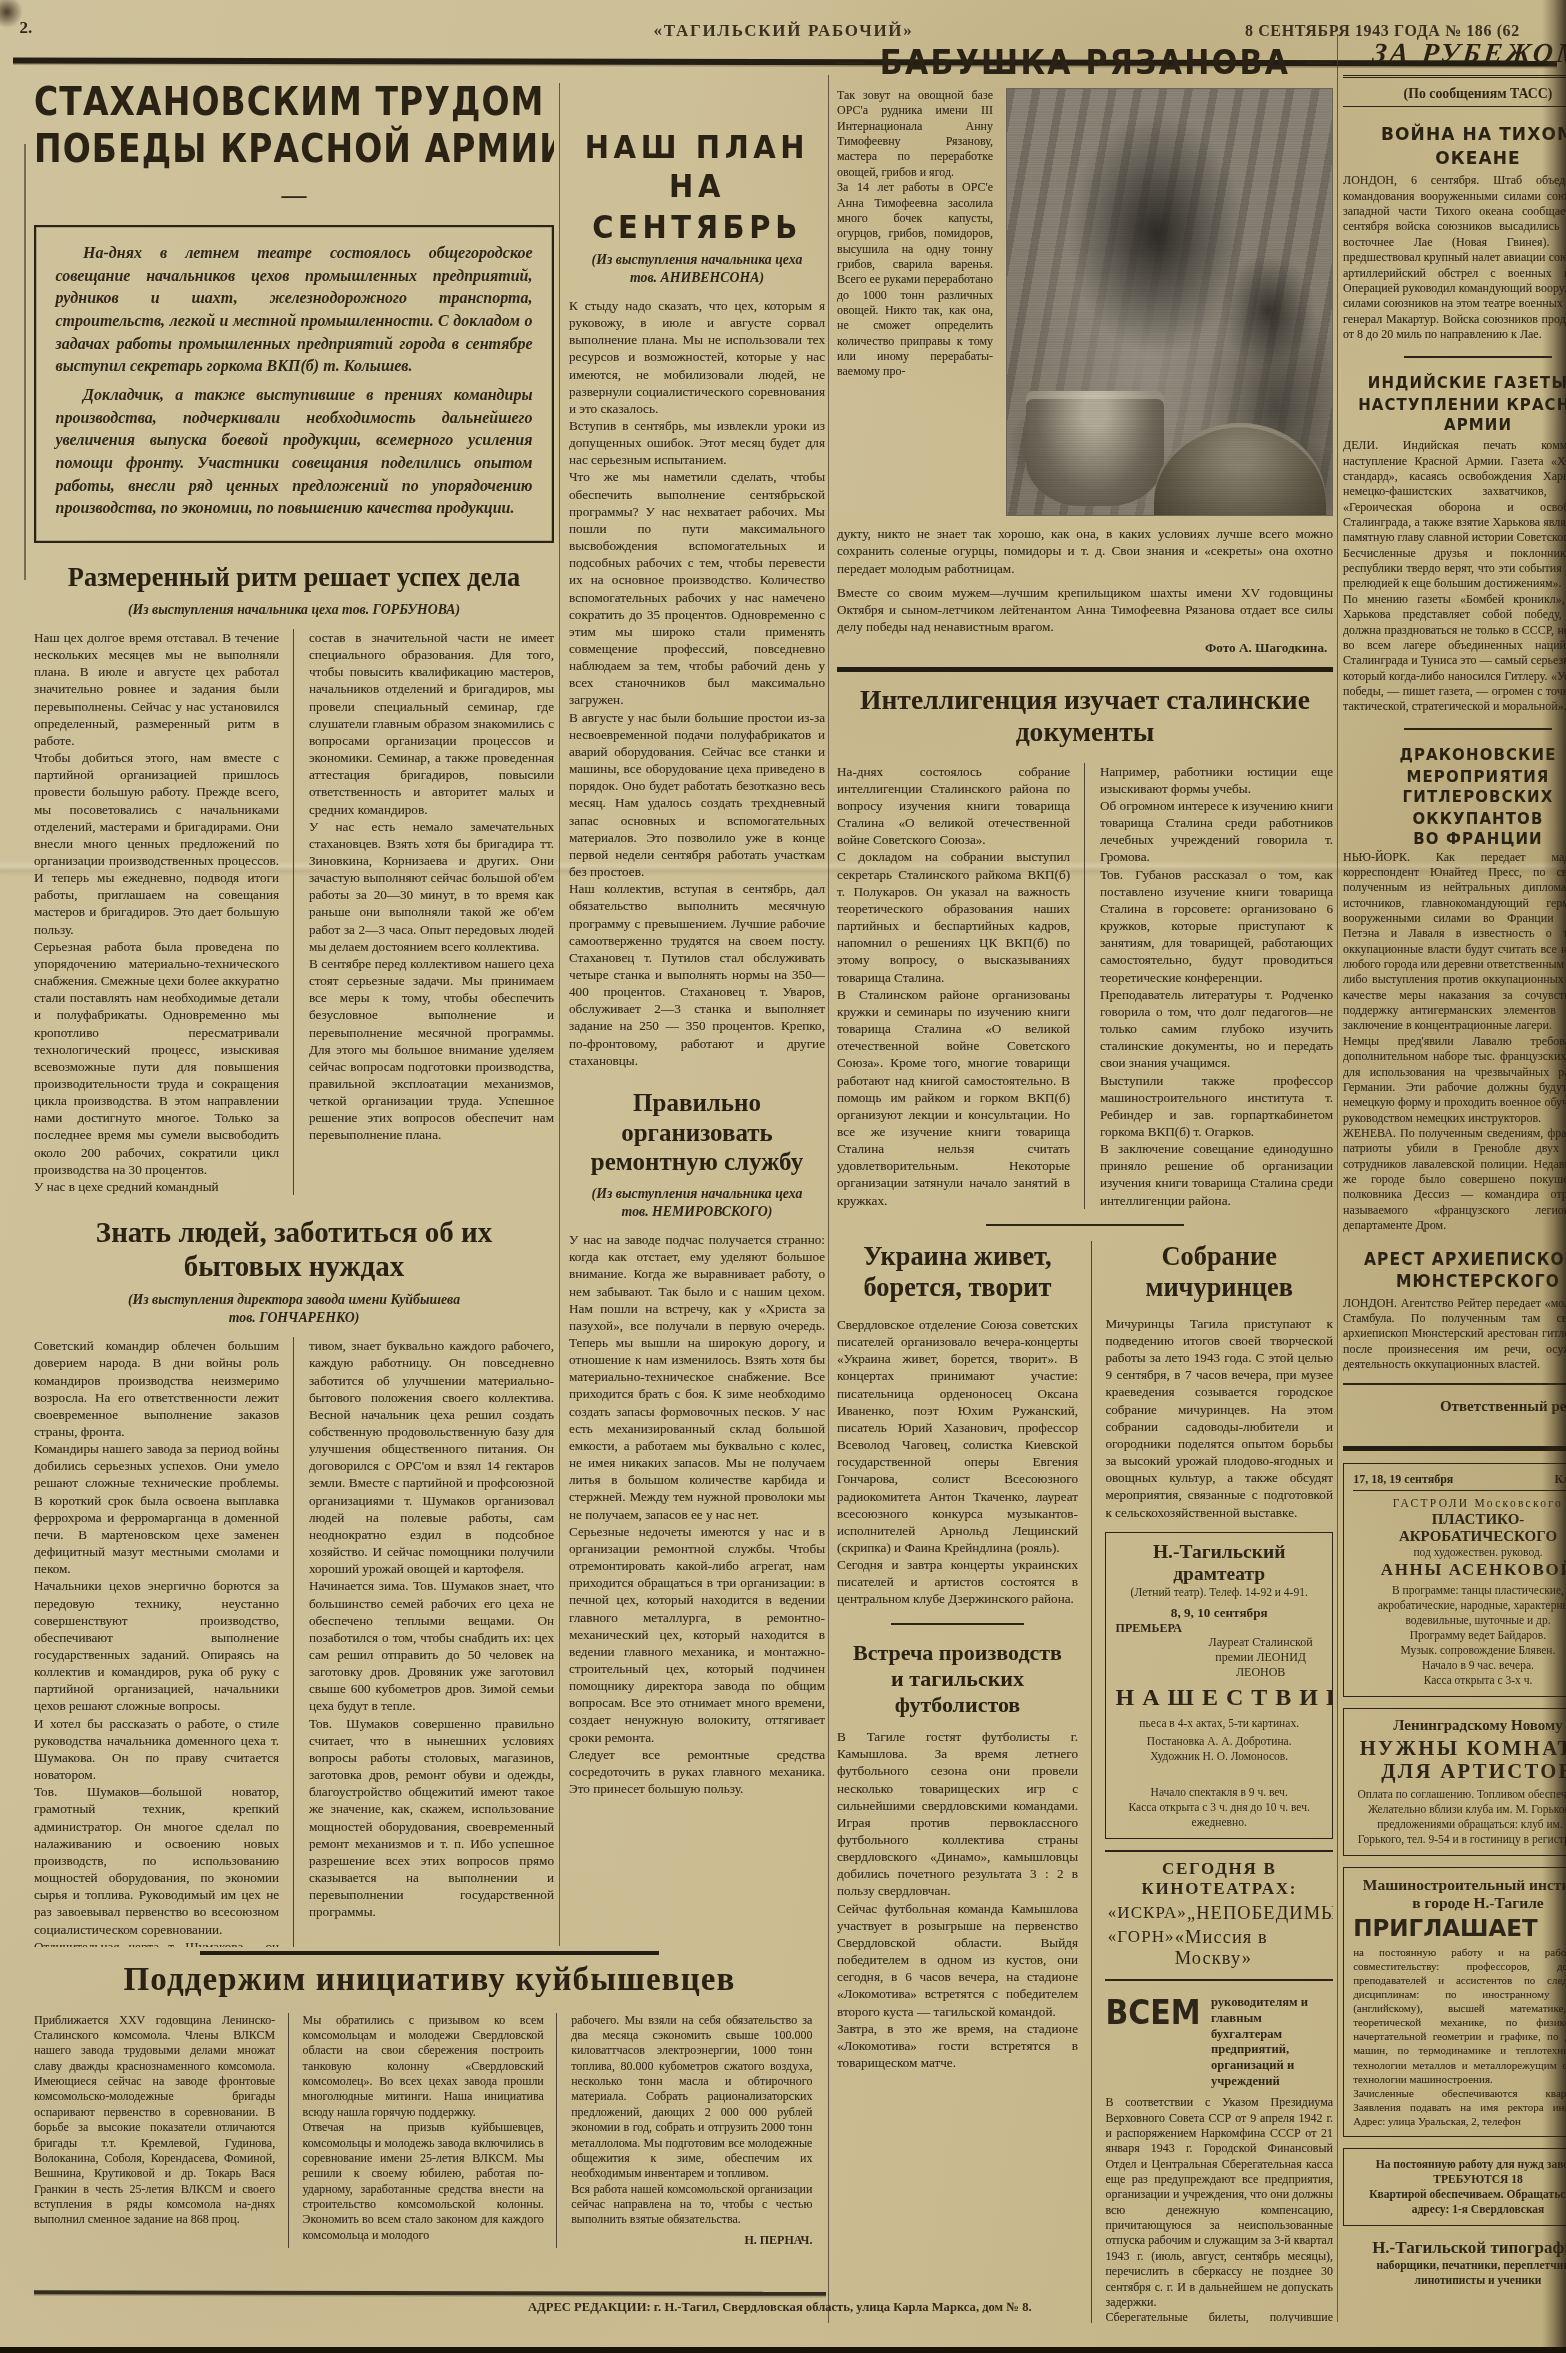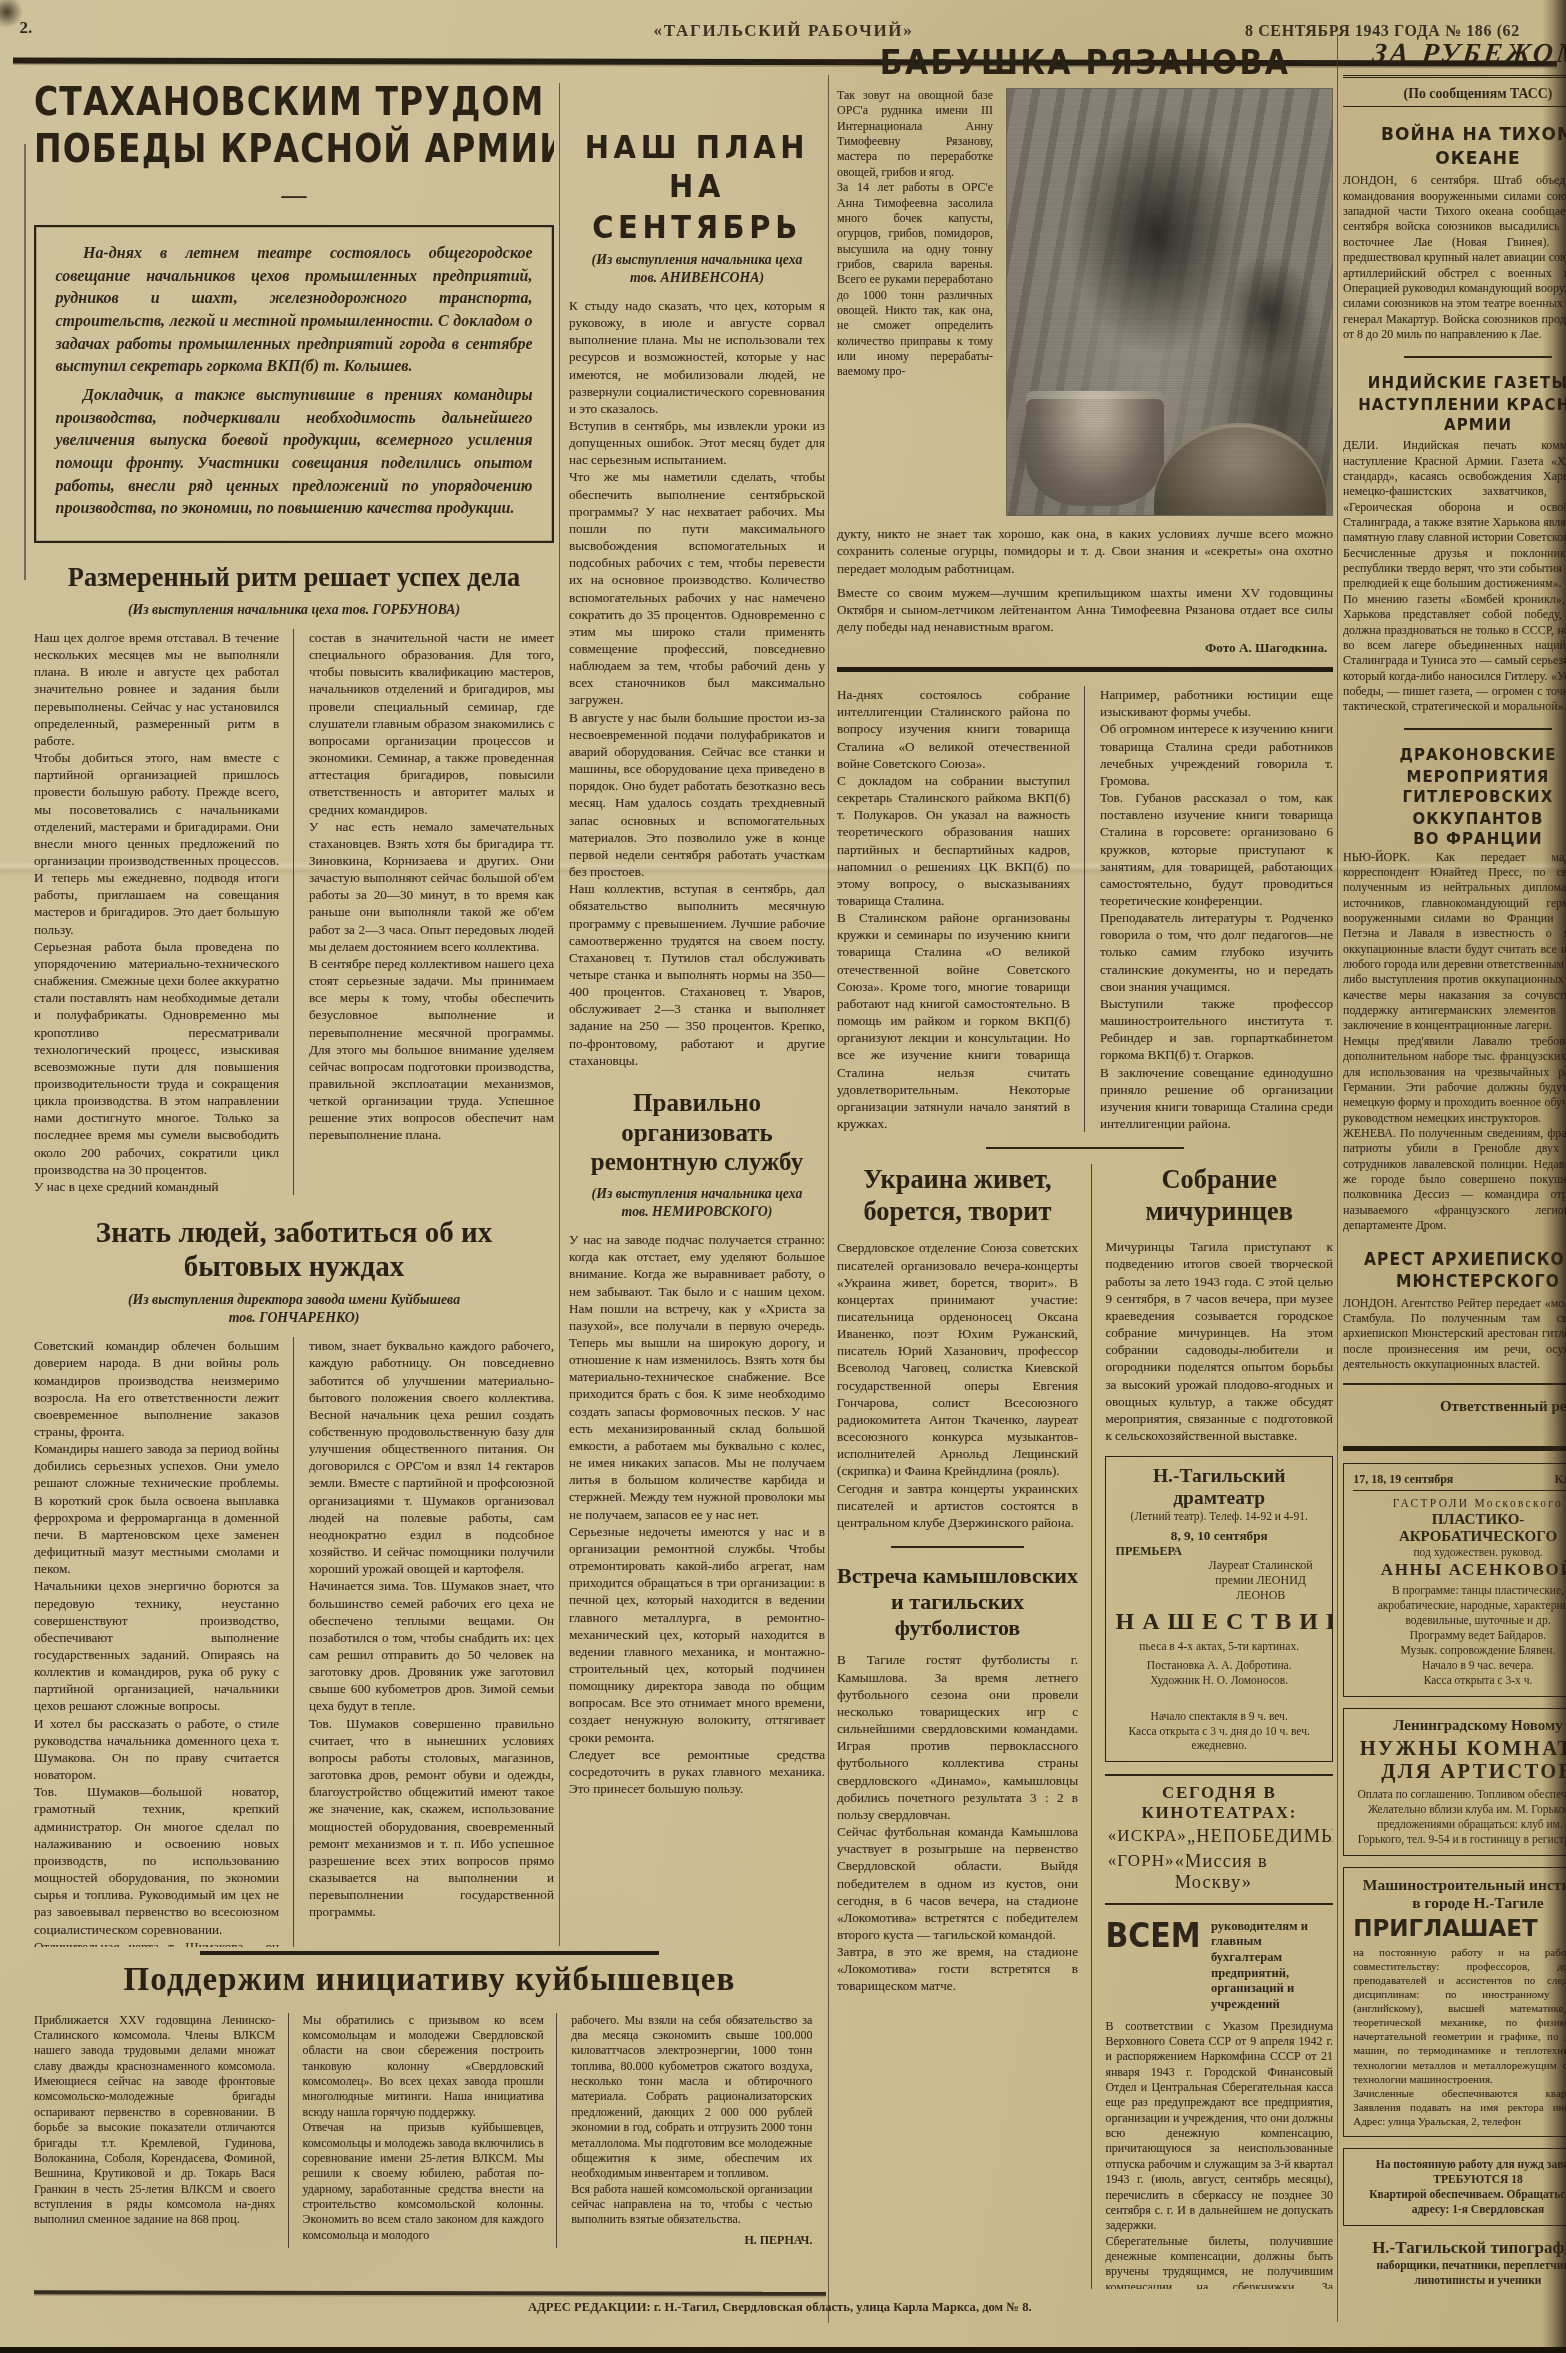--- a/index.html
+++ b/index.html
@@ -218,20 +218,22 @@
         </figure>
       </div>
       <div class="bt" style="margin-top:9.2px;">дукту, никто не знает так хорошо, как она, в каких условиях лучше всего можно сохранить соленые огурцы, помидоры и т. д. Свои знания и «секреты» она охотно передает молодым работницам.</div>
       <div class="bt" style="margin-top:6.9px;">Вместе со своим мужем—лучшим крепильщиком шахты имени XV годовщины Октября и сыном-летчиком лейтенантом Анна Тимофеевна Рязанова отдает все силы делу победы над ненавистным врагом.</div>
       <div class="credit">Фото А. Шагодкина.</div>
     </article>
 
     <div class="hr-thick"></div>
 
     <article>
+      <h2 class="art-title-2l" style="font-size:27.6px;margin-top:3.4px;">Интеллигенция изучает сталинские
+документы</h2>
       <div class="twocol" style="margin-top:13.8px;">
         <div class="col bt">На-днях состоялось собрание интеллигенции Сталинского района по вопросу изучения книги товарища Сталина «О великой отечественной войне Советского Союза».
 С докладом на собрании выступил секретарь Сталинского райкома ВКП(б) т. Полукаров. Он указал на важность теоретического образования наших партийных и беспартийных кадров, напомнил о решениях ЦК ВКП(б) по этому вопросу, о высказываниях товарища Сталина.
 В Сталинском районе организованы кружки и семинары по изучению книги товарища Сталина «О великой отечественной войне Советского Союза». Кроме того, многие товарищи работают над книгой самостоятельно. В помощь им райком и горком ВКП(б) организуют лекции и консультации. Но все же изучение книги товарища Сталина нельзя считать удовлетворительным. Некоторые организации затянули начало занятий в кружках.</div>
         <div class="col bt">Например, работники юстиции еще изыскивают формы учебы.
 Об огромном интересе к изучению книги товарища Сталина среди работников лечебных учреждений говорила т. Громова.
 Тов. Губанов рассказал о том, как поставлено изучение книги товарища Сталина в горсовете: организовано 6 кружков, которые приступают к занятиям, для товарищей, работающих самостоятельно, будут проводиться теоретические конференции.
 Преподаватель литературы т. Родченко говорила о том, что долг педагогов—не только самим глубоко изучить сталинские документы, но и передать свои знания учащимся.
 Выступили также профессор машиностроительного института т. Ребиндер и зав. горпарткабинетом горкома ВКП(б) т. Огарков.
 В заключение совещание единодушно приняло решение об организации изучения книги товарища Сталина среди интеллигенции района.</div>
@@ -243,21 +245,21 @@
     <div class="mid-bottom">
       <div class="mid-left">
         <article>
           <h2 class="art-title-2l" style="font-size:26.4px;margin-top:0;">Украина живет,
 борется, творит</h2>
           <div class="bt" style="margin-top:12.6px;">Свердловское отделение Союза советских писателей организовало вечера-концерты «Украина живет, борется, творит». В концертах принимают участие: писательница орденоносец Оксана Иваненко, поэт Юхим Ружанский, писатель Юрий Хазанович, профессор Всеволод Чаговец, солистка Киевской государственной оперы Евгения Гончарова, солист Всесоюзного радиокомитета Антон Ткаченко, лауреат всесоюзного конкурса музыкантов-исполнителей Арнольд Лещинский (скрипка) и Фаина Крейндлина (рояль).
 Сегодня и завтра концерты украинских писателей и артистов состоятся в центральном клубе Дзержинского района.</div>
         </article>
         <div class="hr" style="width:55%;"></div>
         <article>
-          <h2 class="art-title-2l" style="font-size:22px;margin-top:0;">Встреча камышловских
+          <h2 class="art-title-2l" style="font-size:22px;margin-top:0;">Встреча производств
 и тагильских футболистов</h2>
           <div class="bt" style="margin-top:10.3px;">В Тагиле гостят футболисты г. Камышлова. За время летнего футбольного сезона они провели несколько товарищеских игр с сильнейшими свердловскими командами. Играя против первоклассного футбольного коллектива страны свердловского «Динамо», камышловцы добились почетного результата 3 : 2 в пользу свердловчан.
 Сейчас футбольная команда Камышлова участвует в розыгрыше на первенство Свердловской области. Выйдя победителем в одном из кустов, они сегодня, в 6 часов вечера, на стадионе «Локомотива» встретятся с победителем второго куста — тагильской командой.
 Завтра, в это же время, на стадионе «Локомотива» гости встретятся в товарищеском матче.</div>
         </article>
       </div>
 
       <div class="mid-right">
         <article>
           <h2 class="art-title-2l" style="font-size:26.4px;margin-top:0;">Собрание

